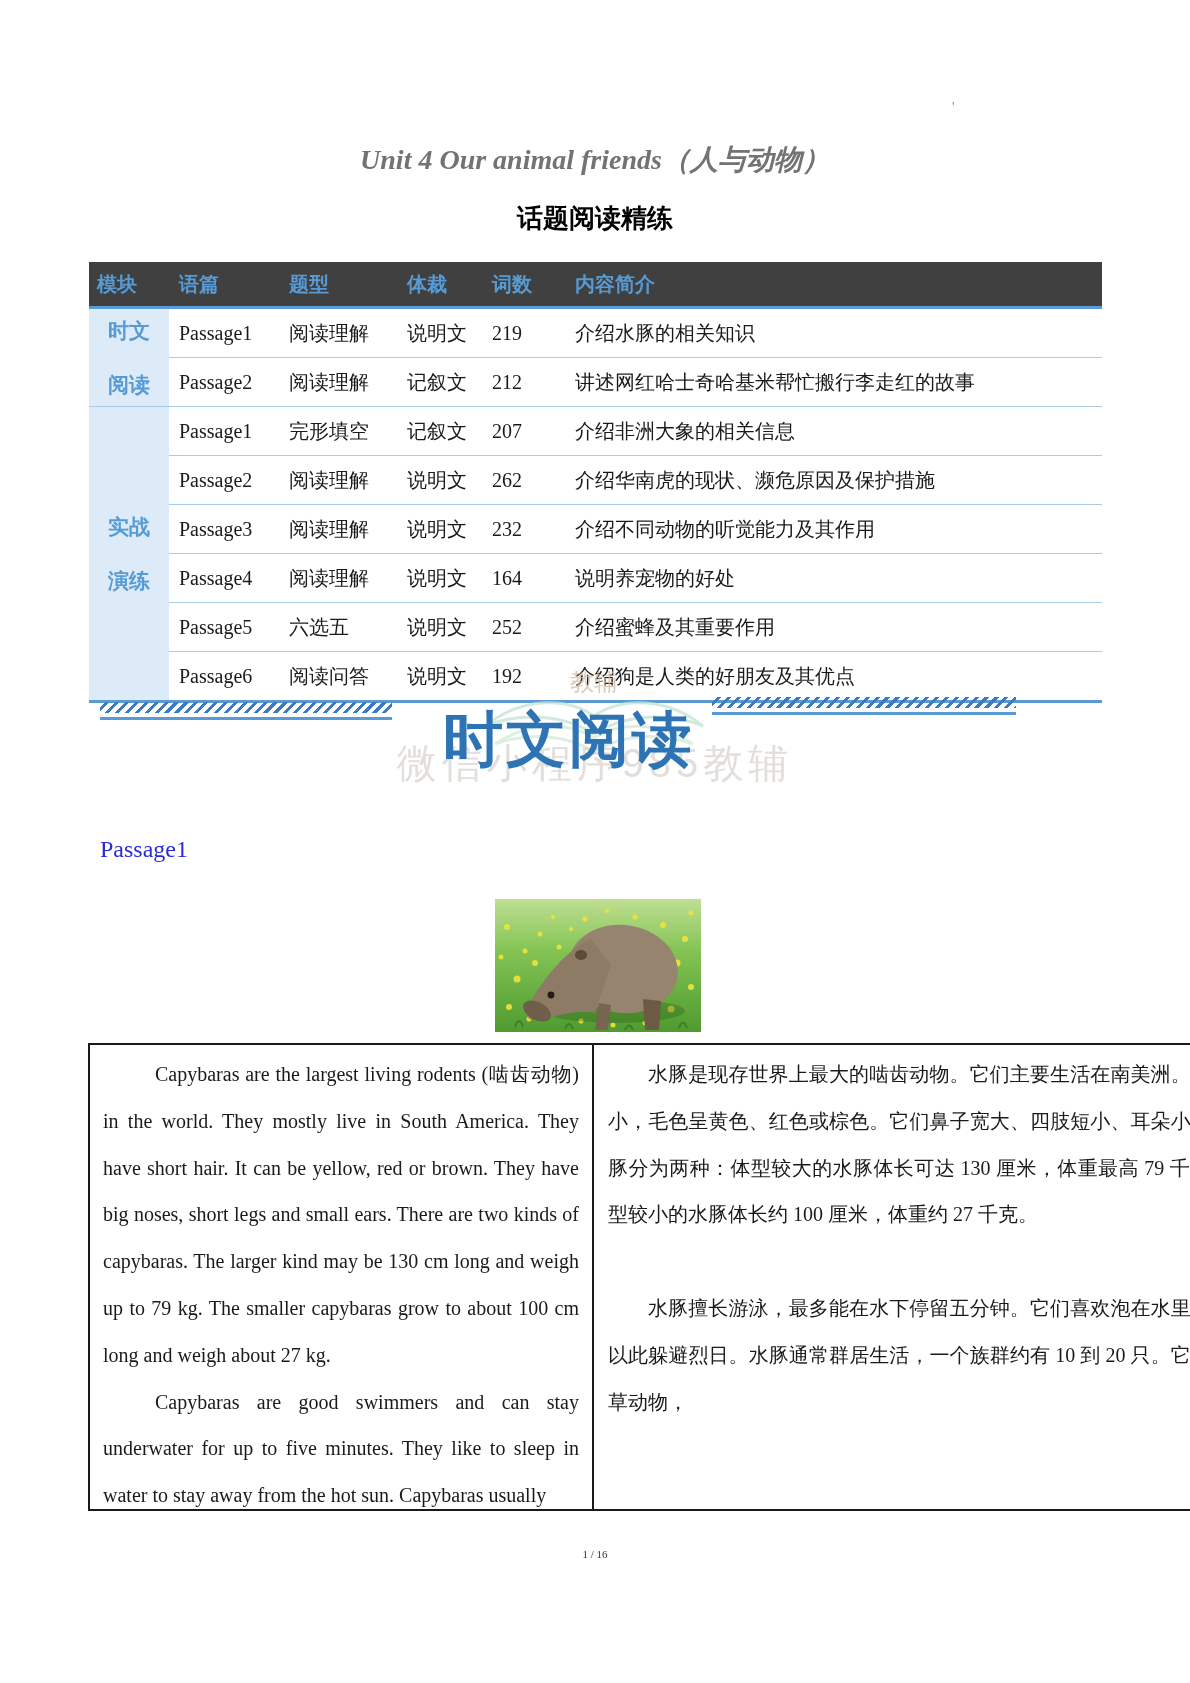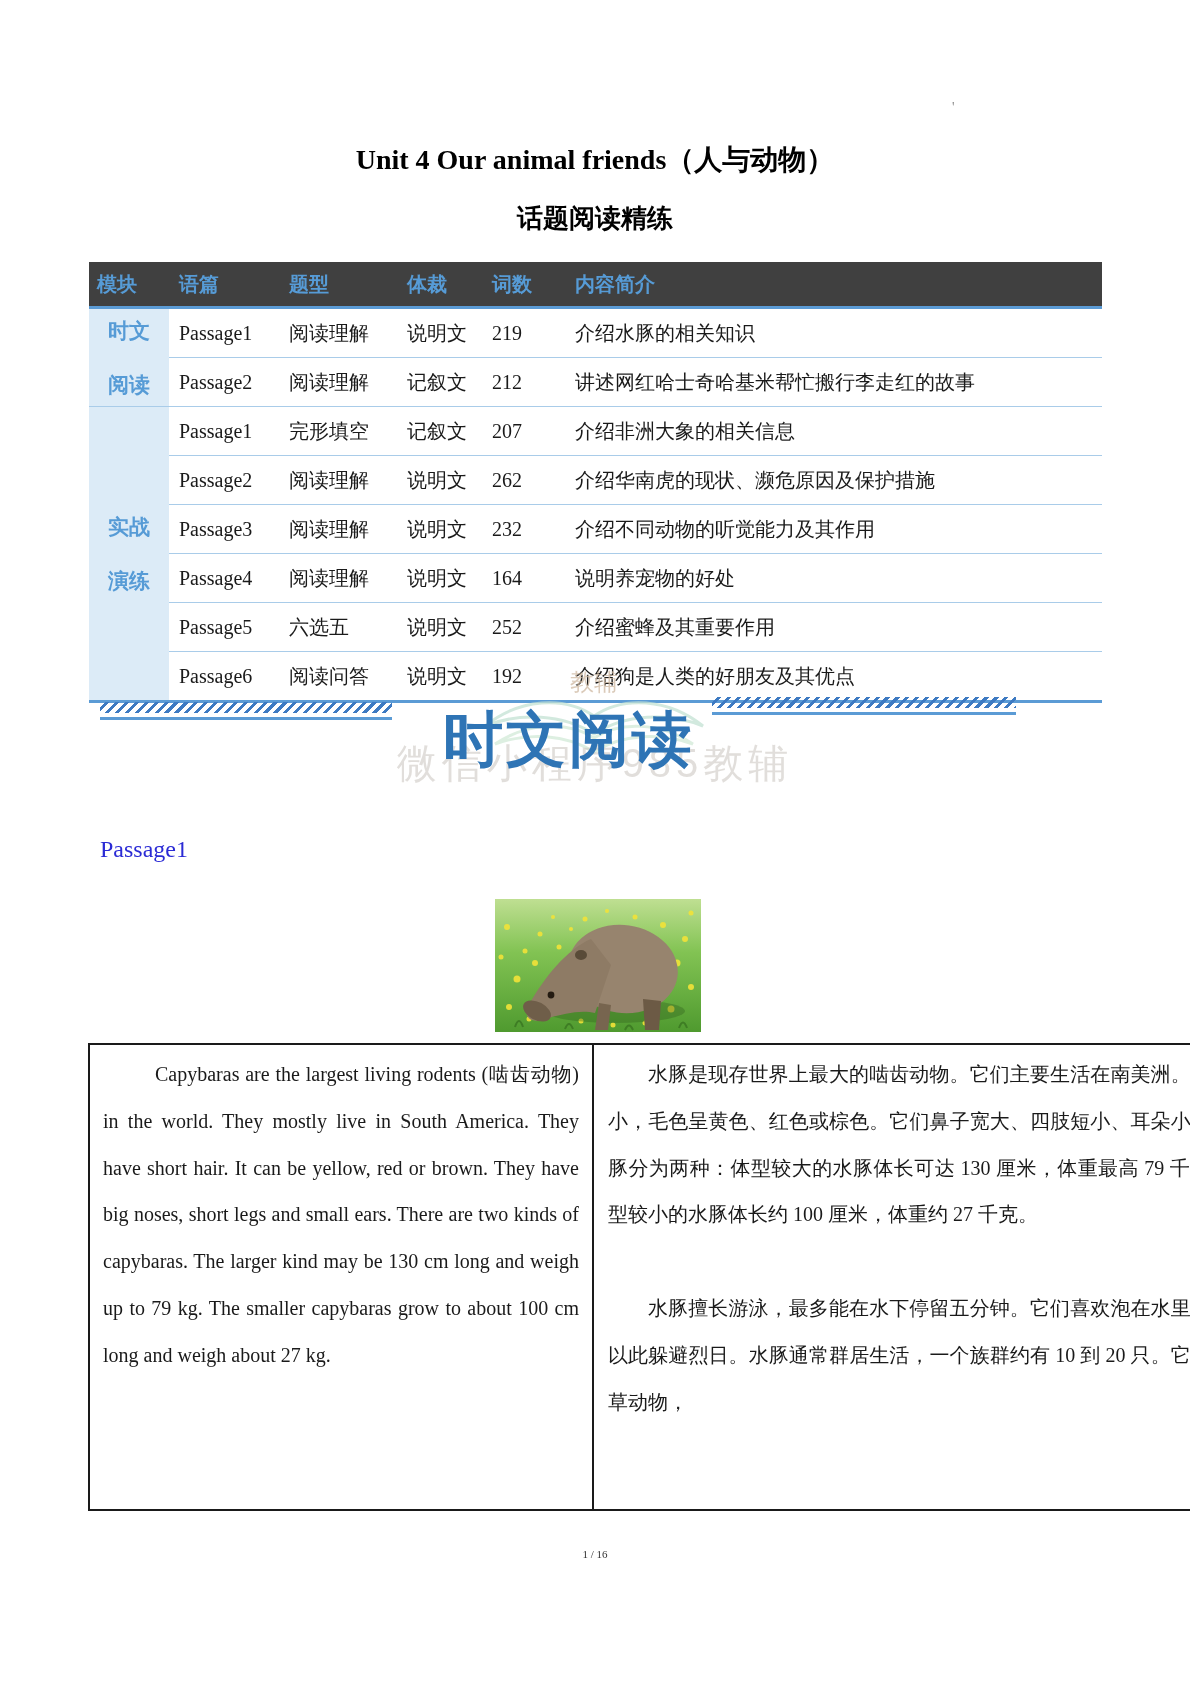--- a/index.html
+++ b/index.html
@@ -1,21 +1,21 @@
 <!DOCTYPE html>
 <html><head>
 <meta charset="utf-8">
 <style>
   html,body{margin:0;padding:0;background:#ffffff;}
   body{width:1190px;height:1683px;position:relative;font-family:"Liberation Serif",serif;color:#1a1a1a;overflow:hidden;}
 
   .stray-mark{position:absolute;top:100px;left:952px;font-size:14px;color:#888;}
 
   .doc-title{position:absolute;top:141px;left:0;width:100%;text-align:center;
-             font-size:28px;font-weight:bold;color:#000000;}
+             font-size:28px;font-weight:bold;color:#737373;font-style:italic;}
   .doc-subtitle{position:absolute;top:201px;left:0;width:100%;text-align:center;
              font-size:26px;font-weight:bold;color:#000;}
 
   
   table.toc{position:absolute;top:262px;left:89px;width:1013px;border-collapse:collapse;
             table-layout:fixed;border-bottom:3px solid #5b9bd5;}
   table.toc th{height:44px;background:#404040;color:#569bd6;text-align:left;
             font-family:"Liberation Sans",sans-serif;font-weight:bold;font-size:20px;
             padding:0 0 0 10px;border-bottom:3px solid #5b9bd5;vertical-align:middle;}
   table.toc td{height:48px;font-size:20px;padding:0 0 0 10px;vertical-align:middle;
@@ -227,20 +227,21 @@
     <circle cx="56" cy="96" r="3.4" fill="#241b11"></circle>
     <path d="M104 104 L 100 131 L 113 131 L 116 106 Z" fill="#77654f"></path>
     <path d="M148 100 L 150 131 L 164 131 L 166 102 Z" fill="#6c5a45"></path>
     <path d="M20 128 q 4 -12 8 0 M 70 130 q 4 -10 8 0 M 130 131 q 4 -9 8 0 M 184 129 q 4 -11 8 0" stroke="#3e7d24" stroke-width="2" fill="none"></path>
   </svg>
 </div>
 
 <div class="reading-box">
   <div class="col-en">
     <p>Capybaras are the largest living rodents (啮齿动物) in the world. They mostly live in South America. They have short hair. It can be yellow, red or brown. They have big noses, short legs and small ears. There are two kinds of capybaras. The larger kind may be 130 cm long and weigh up to 79 kg. The smaller capybaras grow to about 100 cm long and weigh about 27 kg.</p>
+    <p>Capybaras are good swimmers and can stay underwater for up to five minutes. They like to sleep in water to stay away from the hot sun. Capybaras usually</p>
   </div>
   <div class="col-zh">
     <p>水豚是现存世界上最大的啮齿动物。它们主要生活在南美洲。毛发短小，毛色呈黄色、红色或棕色。它们鼻子宽大、四肢短小、耳朵小巧。水豚分为两种：体型较大的水豚体长可达 130 厘米，体重最高 79 千克；体型较小的水豚体长约 100 厘米，体重约 27 千克。</p>
     <p class="p2">水豚擅长游泳，最多能在水下停留五分钟。它们喜欢泡在水里睡觉，以此躲避烈日。水豚通常群居生活，一个族群约有 10 到 20 只。它们是食草动物，</p>
   </div>
 </div>
 
 <div class="page-number">1 / 16</div>
 
 </body></html>

